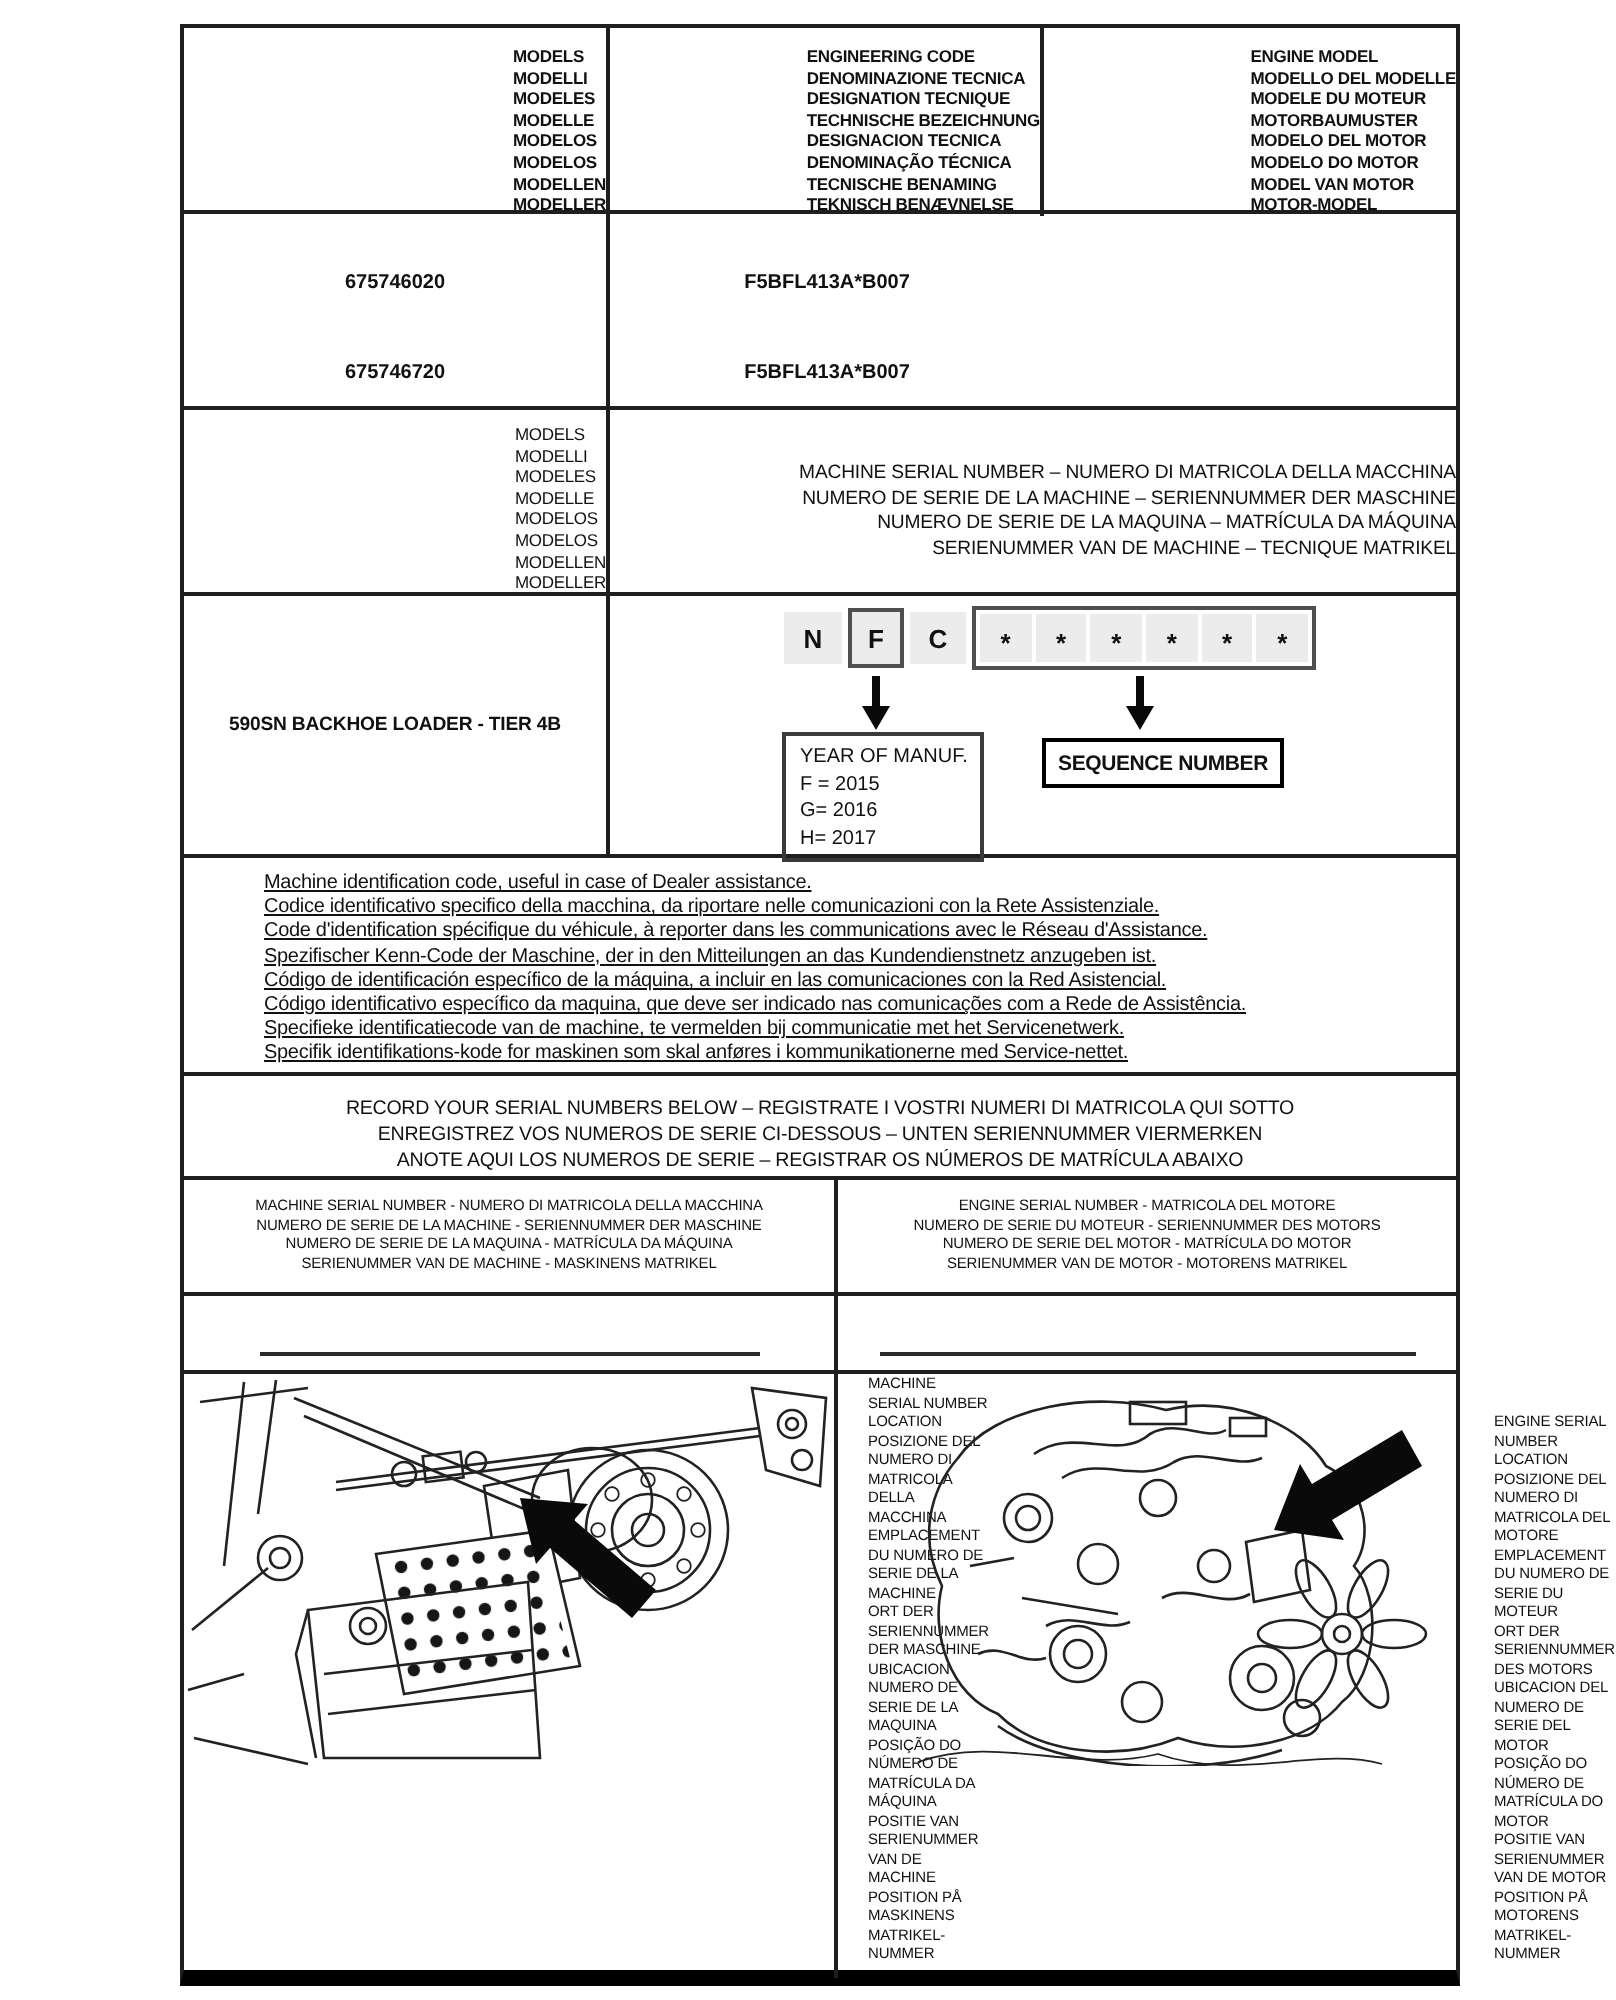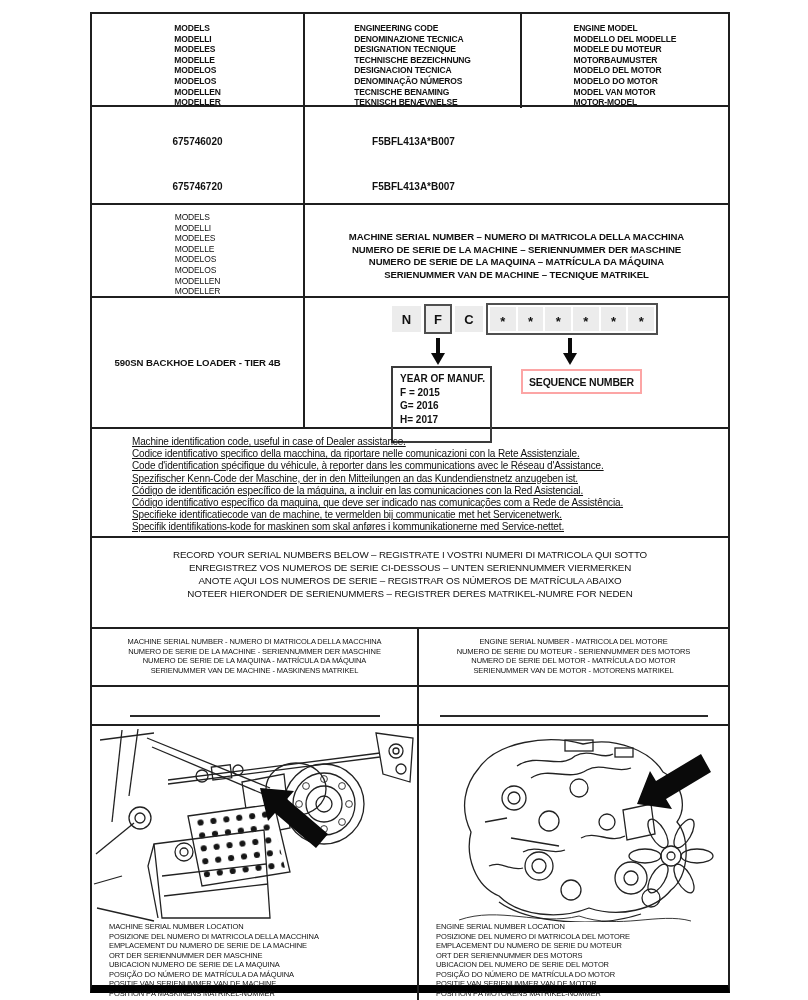--- a/index.html
+++ b/index.html
@@ -7,67 +7,67 @@
   #sheet { position:absolute; left:90px; top:12px; width:640px; height:981px;
            border:2px solid #1f1f1f; border-bottom:8px solid #000; background:#fff; }
   .row { width:100%; border-bottom:2px solid #1f1f1f; display:grid; }
   .row:last-child { border-bottom:none; }
   .cell { position:relative; }
   .vline { border-right:2px solid #1f1f1f; }
 
   
   .lines { font-size:8.5px; line-height:10.6px; letter-spacing:-0.15px; }
   .lines.bold { font-weight:bold; }
-  .stack-center { display:flex; justify-content:center; }
+  .stack-center { display:flex; justify-content:flex-end; }
   .stack-center > .inner { text-align:left; }
 
   .r1 { height:93px; grid-template-columns:213px 217px 1fr; }
   .r1 .cell { padding-top:9px; }
 
   .r2 { height:98px; grid-template-columns:213px 217px 1fr; }
   .r2 .cell { text-align:center; font-weight:bold; font-size:10px; padding-top:29px; }
   .r2 .val + .val { margin-top:34px; }
 
   .r3 { height:93px; grid-template-columns:213px 1fr; }
   .r3 .cell { padding-top:7px; }
-  .serial-title { text-align:center; font-weight:bold; font-size:9.6px; line-height:12.6px; letter-spacing:-0.1px; padding-top:19px; }
+  .serial-title { text-align:right; font-weight:normal; font-size:9.6px; line-height:12.6px; letter-spacing:-0.1px; padding-top:19px; }
 
   .r4 { height:131px; grid-template-columns:213px 1fr; }
   .model-label { display:flex; align-items:center; justify-content:center; font-weight:bold; font-size:9.6px; letter-spacing:-0.1px; height:100%; text-align:center; }
   .char-cell { position:absolute; top:8px; height:26px; background:#ececec; display:flex; align-items:center; justify-content:center; font-size:13px; font-weight:600; }
   .char-n { left:87px;  width:29px; }
   .char-f { left:119px; width:28px; top:6px; height:30px; border:2px solid #4f4f4f; }
   .char-c { left:150px; width:28px; }
   .star-group { position:absolute; left:181px; top:5px; width:172px; height:32px; border:2px solid #4f4f4f; background:#fff; display:flex; gap:2px; padding:2px; }
   .star-cell { flex:1; background:#ececec; display:flex; align-items:center; justify-content:center; font-weight:bold; font-size:13px; padding-top:5px; }
   .dn-arrow { position:absolute; width:14px; height:27px; }
   .dn-arrow.a1 { left:126px; top:40px; }
   .dn-arrow.a2 { left:258px; top:40px; }
-  .year-box { position:absolute; left:86px; top:68px; width:101px; height:77px; border:2px solid #3a3a3a; padding:4px 0 0 7px; font-weight:bold; font-size:10px; line-height:13.5px; }
-  .seq-box { position:absolute; left:216px; top:71px; width:121px; height:25px; border:2px solid #fca5a5; display:flex; align-items:center; justify-content:center; font-weight:bold; font-size:10.5px; letter-spacing:-0.2px; }
+  .year-box { position:absolute; left:86px; top:68px; width:101px; height:65px; border:2px solid #3a3a3a; padding:4px 0 0 7px; font-weight:normal; font-size:10px; line-height:13.5px; }
+  .seq-box { position:absolute; left:216px; top:71px; width:121px; height:25px; border:2px solid #000000; display:flex; align-items:center; justify-content:center; font-weight:bold; font-size:10.5px; letter-spacing:-0.2px; }
 
   .r5 { height:109px; grid-template-columns:1fr;text-decoration:underline; }
   .r5 .cell { padding:7px 0 0 40px; }
   .note-lines { font-size:10px; line-height:12.2px; letter-spacing:-0.15px; }
 
-  .r6 { height:91px; grid-template-columns:1fr; }
+  .r6 { height:52px; grid-template-columns:1fr; }
   .r6 .cell { padding-top:10px; text-align:center; }
   .record-lines { font-size:9.8px; line-height:13px; letter-spacing:-0.15px; }
 
   .r7 { height:58px; grid-template-columns:327px 1fr; }
   .r7 .cell { padding-top:8px; text-align:center; }
   .small-lines { font-size:7.5px; line-height:9.5px; letter-spacing:-0.1px; }
 
   .r8 { height:39px; grid-template-columns:327px 1fr; }
   .write-line { border-bottom:2px solid #2a2a2a; margin:28px auto 0; }
   .write-line.machine { width:250px; }
   .write-line.engine { width:268px; }
 
   .r9 { height:278px; grid-template-columns:327px 1fr; }
-  .r9 .cell { display:flex; flex-direction:column; }
+  .r9 .cell { display:flex; flex-direction:row; }
   .illus { flex:none; }
   .caption { margin-top:auto; padding:0 0 7px 17px; text-align:left; }
 
   svg .ln { fill:none; stroke:#222; stroke-width:1.3; }
   svg .thin { fill:none; stroke:#222; stroke-width:0.9; }
 </style>
 </head>
 <body>
 
 <div id="sheet">
@@ -85,21 +85,21 @@
           <div>MODELLER</div>
         </div>
     </div>
     <div class="cell vline stack-center">
       <div class="inner lines bold">
           <div>ENGINEERING CODE</div>
           <div>DENOMINAZIONE TECNICA</div>
           <div>DESIGNATION TECNIQUE</div>
           <div>TECHNISCHE BEZEICHNUNG</div>
           <div>DESIGNACION TECNICA</div>
-          <div>DENOMINAÇÃO NÚMEROS</div>
+          <div>DENOMINAÇÃO TÉCNICA</div>
           <div>TECNISCHE BENAMING</div>
           <div>TEKNISCH BENÆVNELSE</div>
         </div>
     </div>
     <div class="cell stack-center">
       <div class="inner lines bold">
           <div>ENGINE MODEL</div>
           <div>MODELLO DEL MODELLE</div>
           <div>MODELE DU MOTEUR</div>
           <div>MOTORBAUMUSTER</div>
@@ -195,21 +195,20 @@
         </div>
     </div>
   </div>
 
   <div class="row r6">
     <div class="cell">
       <div class="record-lines">
           <div>RECORD YOUR SERIAL NUMBERS BELOW – REGISTRATE I VOSTRI NUMERI DI MATRICOLA QUI SOTTO</div>
           <div>ENREGISTREZ VOS NUMEROS DE SERIE CI-DESSOUS – UNTEN SERIENNUMMER VIERMERKEN</div>
           <div>ANOTE AQUI LOS NUMEROS DE SERIE – REGISTRAR OS NÚMEROS DE MATRÍCULA ABAIXO</div>
-          <div>NOTEER HIERONDER DE SERIENUMMERS – REGISTRER DERES MATRIKEL-NUMRE FOR NEDEN</div>
         </div>
     </div>
   </div>
 
   <div class="row r7">
     <div class="cell vline">
       <div class="small-lines">
           <div>MACHINE SERIAL NUMBER - NUMERO DI MATRICOLA DELLA MACCHINA</div>
           <div>NUMERO DE SERIE DE LA MACHINE - SERIENNUMMER DER MASCHINE</div>
           <div>NUMERO DE SERIE DE LA MAQUINA - MATRÍCULA DA MÁQUINA</div>

